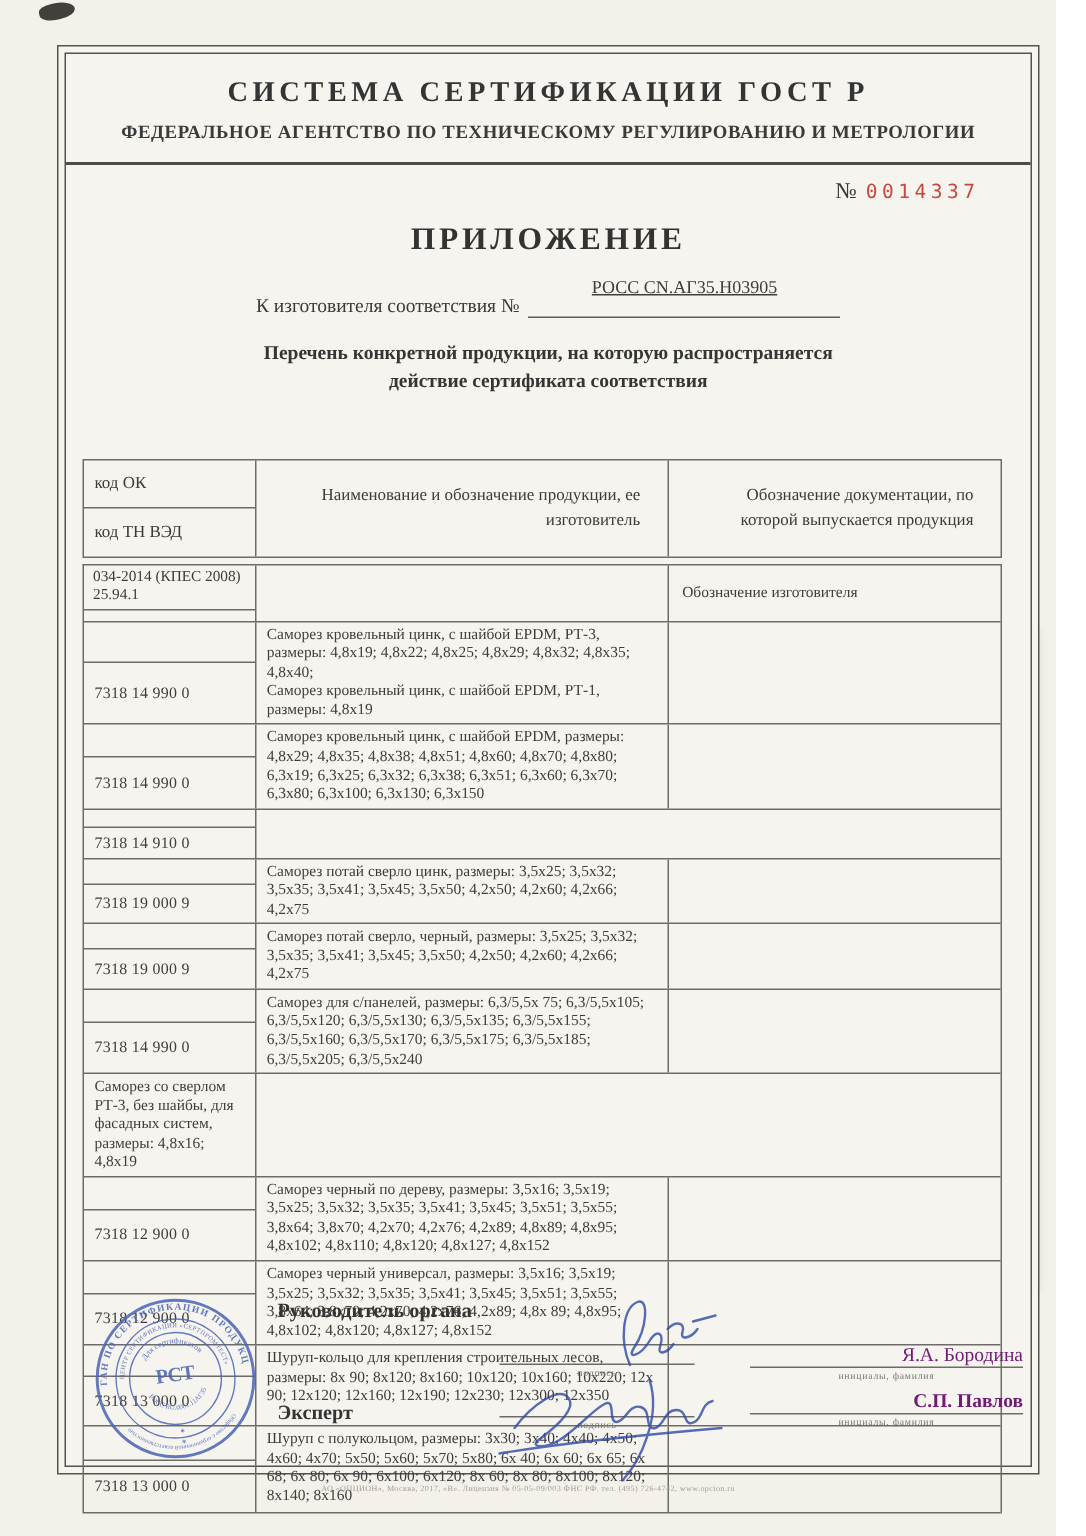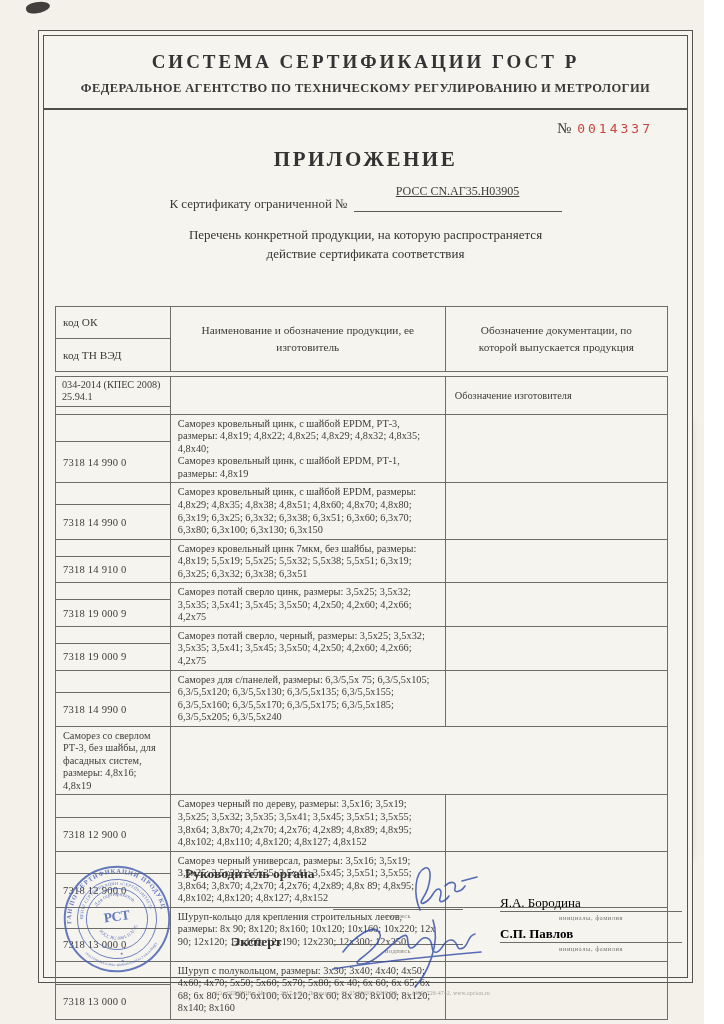--- a/index.html
+++ b/index.html
@@ -49,34 +49,34 @@
     margin-top:4px; text-align:center; font-size:21px; font-weight:bold;
     letter-spacing:2.5px; color:#333;
   }
   .cert-line{ margin-top:12px; text-align:center; font-size:13px; color:#3a3a3a;}
   .cert-num{
     display:inline-block; width:208px; border-bottom:1px solid #5a5a5a;
     font-size:12px; text-align:center; vertical-align:bottom;
     padding-bottom:12px; margin-left:6px; color:#3e3e3e;text-decoration:underline;
   }
   .list-title{
-    margin-top:14px; text-align:center; font-size:13px; font-weight:normal;
+    margin-top:14px; text-align:center; font-size:13px; font-weight:bold;
     line-height:1.45; color:#353535; white-space:pre-line;
   }
   
   .cert-table{ margin:8px 19px 0 11px; }
   .thead{
     display:grid; grid-template-columns:18.8% 45% 36.2%;
     border:1px solid #6e6c68; height:66px; box-sizing:border-box;margin-top:42px;
   }
   .thead .hc1{ display:flex; flex-direction:column; border-right:1px solid #6e6c68;}
   .thead .hc1 > div{ flex:1; display:flex; align-items:center; padding-left:7px; font-size:11.3px;}
   .thead .hc1 .h-top{ border-bottom:1px solid #6e6c68;}
   .thead .hc2,.thead .hc3{
-    display:flex; align-items:center; justify-content:center; text-align:center;
+    display:flex; align-items:center; justify-content:center; text-align:right;
     font-size:11.3px; line-height:1.5; padding:0 18px;font-family:Liberation Serif, serif;
   }
   .thead .hc2{ border-right:1px solid #6e6c68;}
   .tbody{ margin-top:4px; border:1px solid #6e6c68; border-bottom:none;}
   .trow{
     display:grid; grid-template-columns:18.8% 45% 36.2%;
     border-bottom:1px solid #6e6c68; box-sizing:border-box;
   }
   .c1{ display:flex; flex-direction:column; border-right:1px solid #6e6c68;}
   .c1top{
@@ -92,21 +92,21 @@
     padding:3px 6px 2px 7px; white-space:pre-line; color:#3d3d3d;
   }
   .c3{ font-size:10.3px; padding:2px 6px 2px 9px; display:flex; align-items:center; color:#3d3d3d;}
   
   .sig-role{ position:absolute; left:185px; font-size:13.5px; font-weight:bold; color:#343434; z-index:4;}
   .sig-line{ position:absolute; border-bottom:1px solid #6e6c68; z-index:3;}
   .sig-caption{
     position:absolute; font-size:6.5px; color:#7a7873; z-index:4;
     width:130px; text-align:center; letter-spacing:.5px;
   }
-  .sig-name{ position:absolute; font-size:13px; color:#000000; width:182px; text-align:left; z-index:4;}
+  .sig-name{ position:absolute; font-size:13px; color:#701a75; width:182px; text-align:right; z-index:4;}
   .name-caption{ position:absolute; font-size:6.5px; color:#7a7873; width:182px; text-align:center; letter-spacing:.5px; z-index:4;}
   .ink{ position:absolute; z-index:5;}
   
   .stamp{
     position:absolute; left:52px; top:856px; width:130px; height:126px;
     z-index:6; opacity:.85; transform:rotate(-8deg);
   }
   
   .footer-imprint{
     position:absolute; left:0; right:0; top:990px; text-align:center;
@@ -129,21 +129,21 @@
         <div class="subtitle">ФЕДЕРАЛЬНОЕ АГЕНТСТВО ПО ТЕХНИЧЕСКОМУ РЕГУЛИРОВАНИЮ И МЕТРОЛОГИИ</div>
       </div>
 
       <div class="number-line">
         <span class="no-sign">№</span><span class="no-digits">0014337</span>
       </div>
 
       <div class="doc-title">ПРИЛОЖЕНИЕ</div>
 
       <div class="cert-line">
-        <span>К сертификату ограниченной №</span><span class="cert-num">РОСС CN.АГ35.Н03905</span>
+        <span>К изготовителя соответствия №</span><span class="cert-num">РОСС CN.АГ35.Н03905</span>
       </div>
 
       <div class="list-title">Перечень конкретной продукции,  на которую распространяется
 действие сертификата соответствия</div>
 
       <div class="cert-table">
         <div class="thead">
           <div class="hc1">
             <div class="h-top">код ОК</div>
             <div>код ТН ВЭД</div>
@@ -179,21 +179,20 @@
       </div>
       <div class="c2">Саморез кровельный цинк, с шайбой EPDM, размеры: 4,8х29; 4,8х35; 4,8х38; 4,8х51; 4,8х60; 4,8х70; 4,8х80; 6,3х19; 6,3х25; 6,3х32; 6,3х38; 6,3х51; 6,3х60; 6,3х70; 6,3х80; 6,3х100; 6,3х130; 6,3х150</div>
       <div class="c3"></div>
     </div>
 
     <div class="trow" style="min-height: 33px;">
       <div class="c1">
         <div class="c1top"></div>
         <div class="c1bot">7318 14 910 0</div>
       </div>
-      <div class="c2">Саморез кровельный цинк 7мкм, без шайбы, размеры: 4,8х19; 5,5х19; 5,5х25; 5,5х32; 5,5х38; 5,5х51; 6,3х19; 6,3х25; 6,3х32; 6,3х38; 6,3х51</div>
       <div class="c3"></div>
     </div>
 
     <div class="trow" style="min-height: 35px;">
       <div class="c1">
         <div class="c1top"></div>
         <div class="c1bot">7318 19 000 9</div>
       </div>
       <div class="c2">Саморез потай сверло цинк, размеры: 3,5х25; 3,5х32; 3,5х35; 3,5х41; 3,5х45; 3,5х50; 4,2х50; 4,2х60; 4,2х66; 4,2х75</div>
       <div class="c3"></div>
@@ -257,21 +256,21 @@
       <div class="c2">Шуруп с полукольцом, размеры: 3х30; 3х40; 4х40; 4х50; 4х60; 4х70; 5х50; 5х60; 5х70; 5х80; 6х 40; 6х 60; 6х 65; 6х 68; 6х 80; 6х 90; 6х100; 6х120; 8х 60; 8х 80; 8х100; 8х120; 8х140; 8х160</div>
       <div class="c3"></div>
     </div>
   </div>
       </div>
 
     </div>
   </div>
 
   <div class="sig-role" style="top:866px;">Руководитель органа</div>
-  <div class="sig-role" style="top:934px;margin-left:46px;">Эксперт</div>
+  <div class="sig-role" style="top:934px;">Эксперт</div>
 
   <div class="sig-line" style="left:333px; top:909px; width:130px;"></div>
   <div class="sig-caption" style="left:333px; top:912px;">подпись</div>
   <div class="sig-line" style="left:333px; top:944px; width:130px;"></div>
   <div class="sig-caption" style="left:333px; top:947px;">подпись</div>
 
   <div class="sig-name" style="left:500px; top:895px;">Я.А. Бородина</div>
   <div class="sig-line" style="left:500px; top:911px; width:182px;"></div>
   <div class="name-caption" style="left:500px; top:914px;">инициалы, фамилия</div>
 

